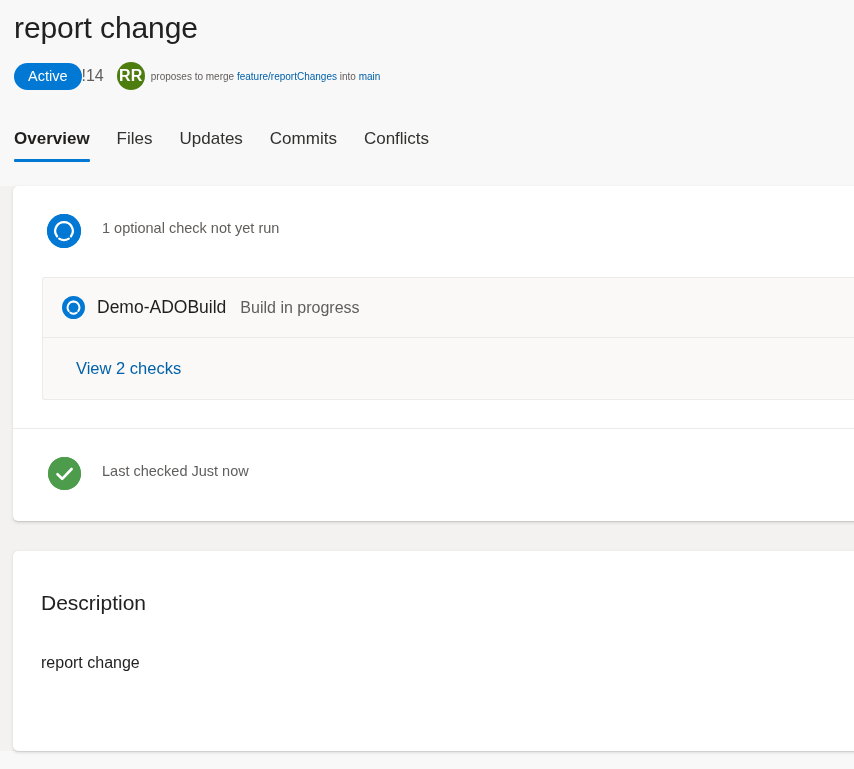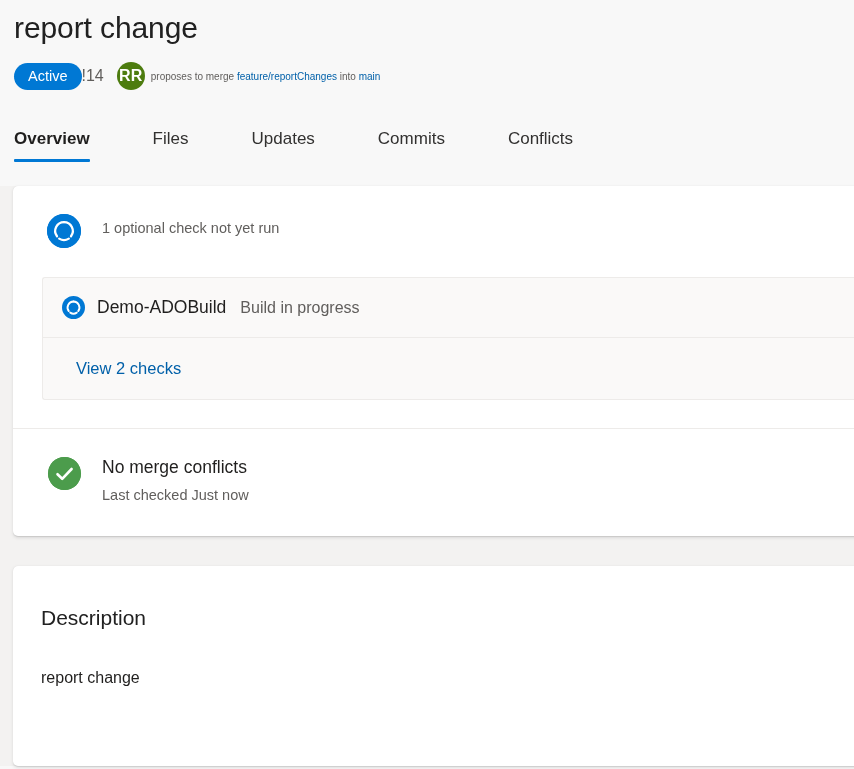--- a/index.html
+++ b/index.html
@@ -97,21 +97,20 @@
     cursor: pointer;
   }
   .merge-phrase .plain { color: #605e5c; }
 
   
   .tabs {
     display: flex;
     align-items: flex-end;
     margin-top: 23px;
     height: 48px;
-    gap: 36px;
   }
 
   .tab {
     position: relative;
     font-size: 17px;
     color: #323130;
     padding: 0 0 12px 0;
     margin-right: 27px;
     cursor: pointer;
     line-height: 22px;
@@ -375,21 +374,20 @@
       <div class="status-row conflict-row">
         <div class="status-icon-wrap">
           <span class="check-icon">
             <svg width="33" height="33" viewBox="0 0 33 33" aria-hidden="true">
               <circle cx="16.5" cy="16.5" r="16.5" fill="#4c9c4c"></circle>
               <path d="M9.5 17.2 L14.2 21.8 L23.6 12.0" fill="none" stroke="#ffffff" stroke-width="2.6" stroke-linecap="round" stroke-linejoin="round"></path>
             </svg>
           </span>
         </div>
         <div>
-          <div class="status-text-main">No merge conflicts</div>
           <div class="status-text-sub">Last checked Just now</div>
         </div>
       </div>
 
     </div>
 
     <div class="card desc-card">
       <div class="desc-title">Description</div>
       <div class="desc-body">report change</div>
     </div>

